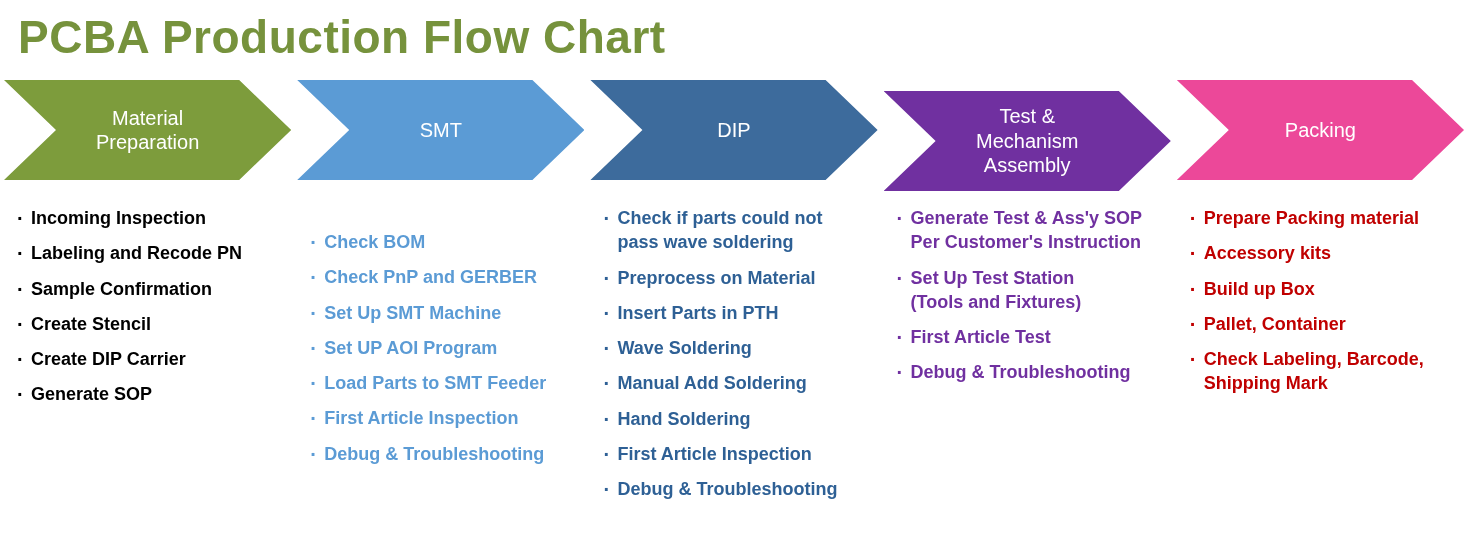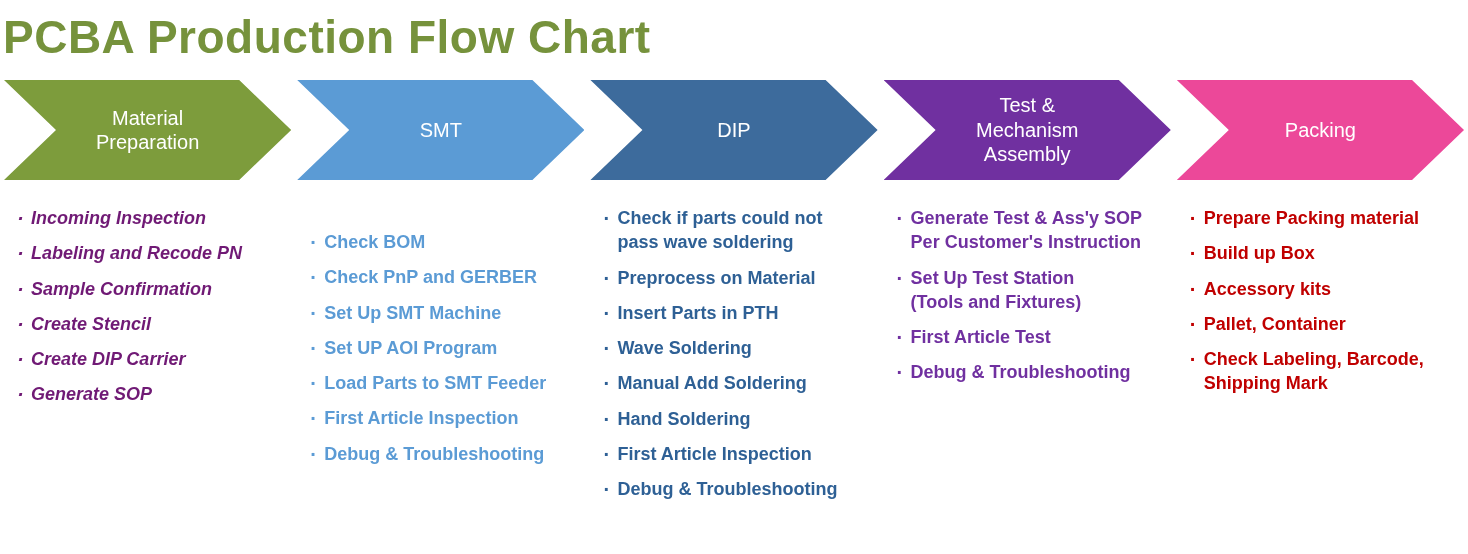--- a/index.html
+++ b/index.html
@@ -5,21 +5,21 @@
   * { margin: 0; padding: 0; box-sizing: border-box; }
   html, body { background: #ffffff; }
   body {
     width: 1468px;
     height: 554px;
     overflow: hidden;
     font-family: "Liberation Sans", sans-serif;
     position: relative;
   }
   .page-title {
-    margin: 10px 0 0 3px;
+    margin: 10px 0 0 18px;
     font-size: 46px;
     font-weight: bold;
     letter-spacing: 0.5px;
   }
   .arrow-row {
     display: flex;
     gap: 6px;
     padding: 0 4px;
     margin-top: 16px;
     height: 100px;
@@ -76,33 +76,33 @@
   <div class="arrow" style="background-color: rgb(125, 156, 60);">
     <span>Material
 Preparation</span>
   </div>
   <div class="arrow" style="background-color: rgb(91, 155, 213);">
     <span>SMT</span>
   </div>
   <div class="arrow" style="background-color: rgb(61, 107, 156);">
     <span>DIP</span>
   </div>
-  <div class="arrow" style="background-color: rgb(112, 48, 160);">
+  <div class="arrow" style="background-color: rgb(112, 48, 160); margin-top: 11px;">
     <span>Test &amp;
 Mechanism
 Assembly</span>
   </div>
   <div class="arrow" style="background-color: #ec4899;">
     <span>Packing</span>
   </div>
 </div>
 
 <div class="list-row">
 
-  <ul class="task-col" style="color: #701a75; font-style: italic;">
+  <ul class="task-col" style="color: #000000;">
     <li>Incoming Inspection</li>
     <li>Labeling and Recode PN</li>
     <li>Sample Confirmation</li>
     <li>Create Stencil</li>
     <li>Create DIP Carrier</li>
     <li>Generate SOP</li>
   </ul>
 
   <ul class="task-col" style="color: rgb(91, 155, 213); margin-top: 24px;">
     <li>Check BOM</li>
@@ -130,20 +130,20 @@
     <li>Generate Test &amp; Ass'y SOP
 Per Customer's Instruction</li>
     <li>Set Up Test Station
 (Tools and Fixtures)</li>
     <li>First Article Test</li>
     <li>Debug &amp; Troubleshooting</li>
   </ul>
 
   <ul class="task-col" style="color: rgb(192, 0, 0);">
     <li>Prepare Packing material</li>
+    <li>Accessory kits</li>
     <li>Build up Box</li>
-    <li>Accessory kits</li>
     <li>Pallet, Container</li>
     <li>Check Labeling, Barcode,
 Shipping Mark</li>
   </ul>
 
 </div>
 
 </body></html>

